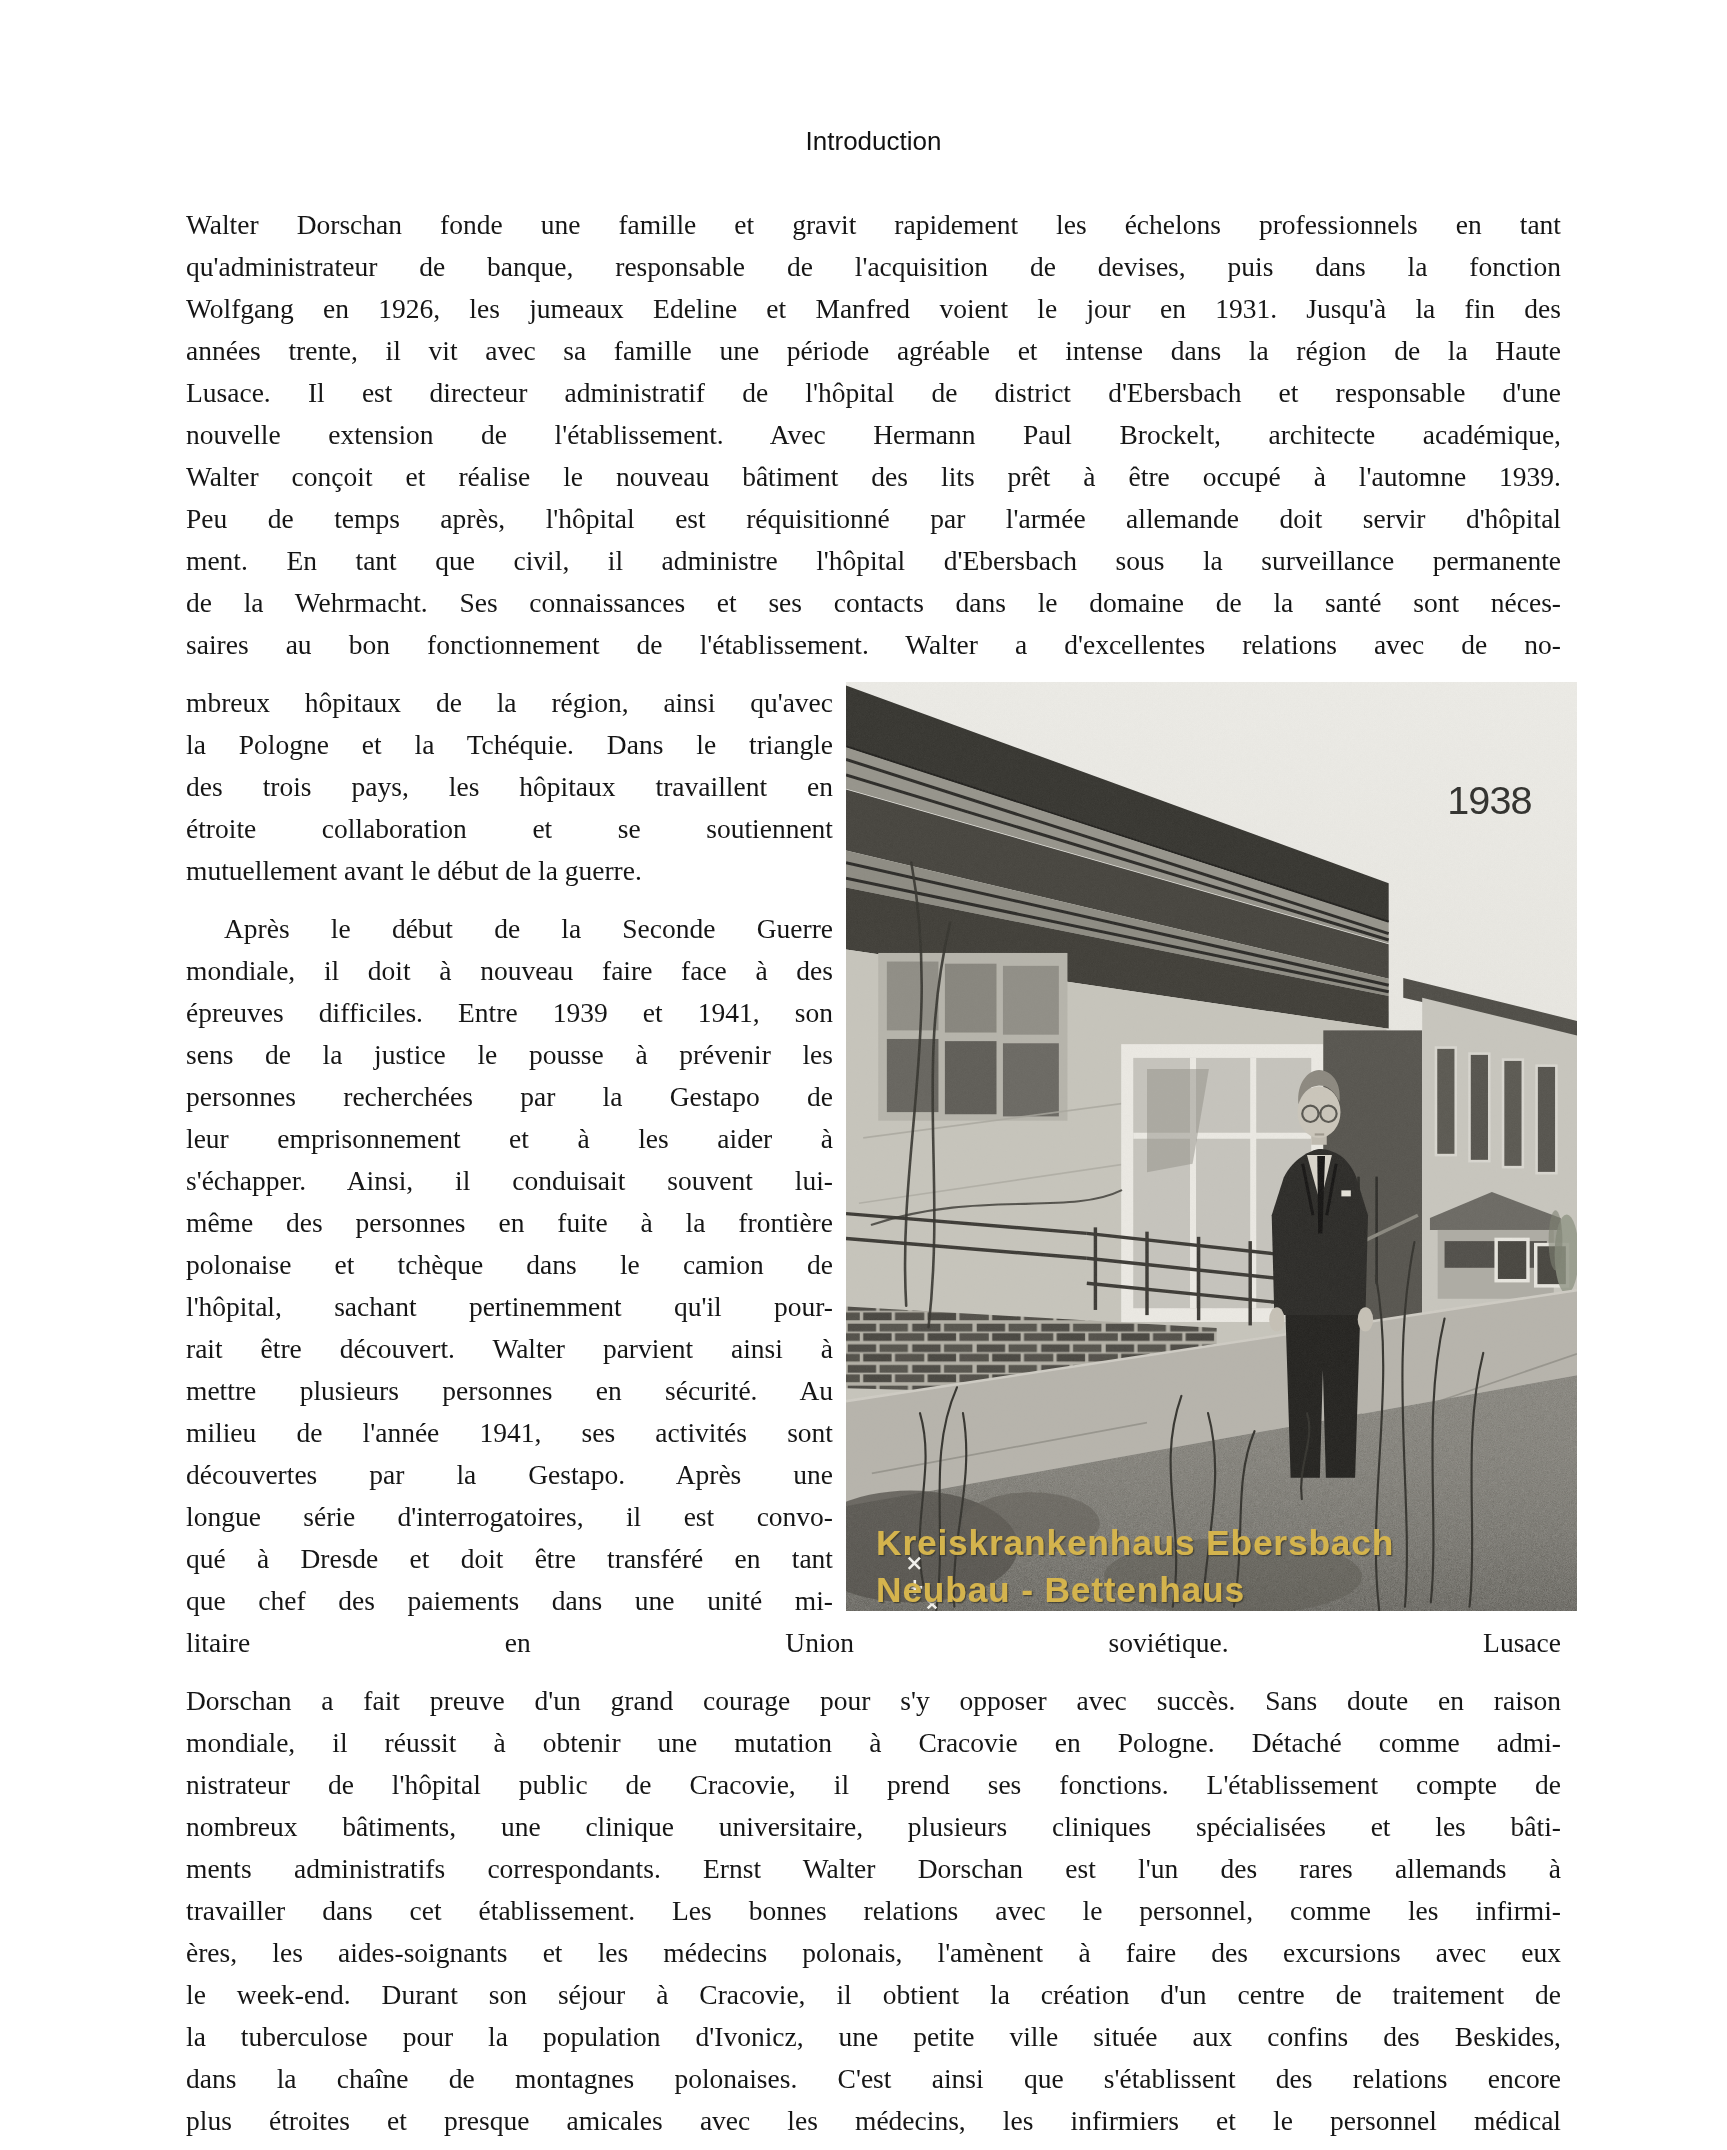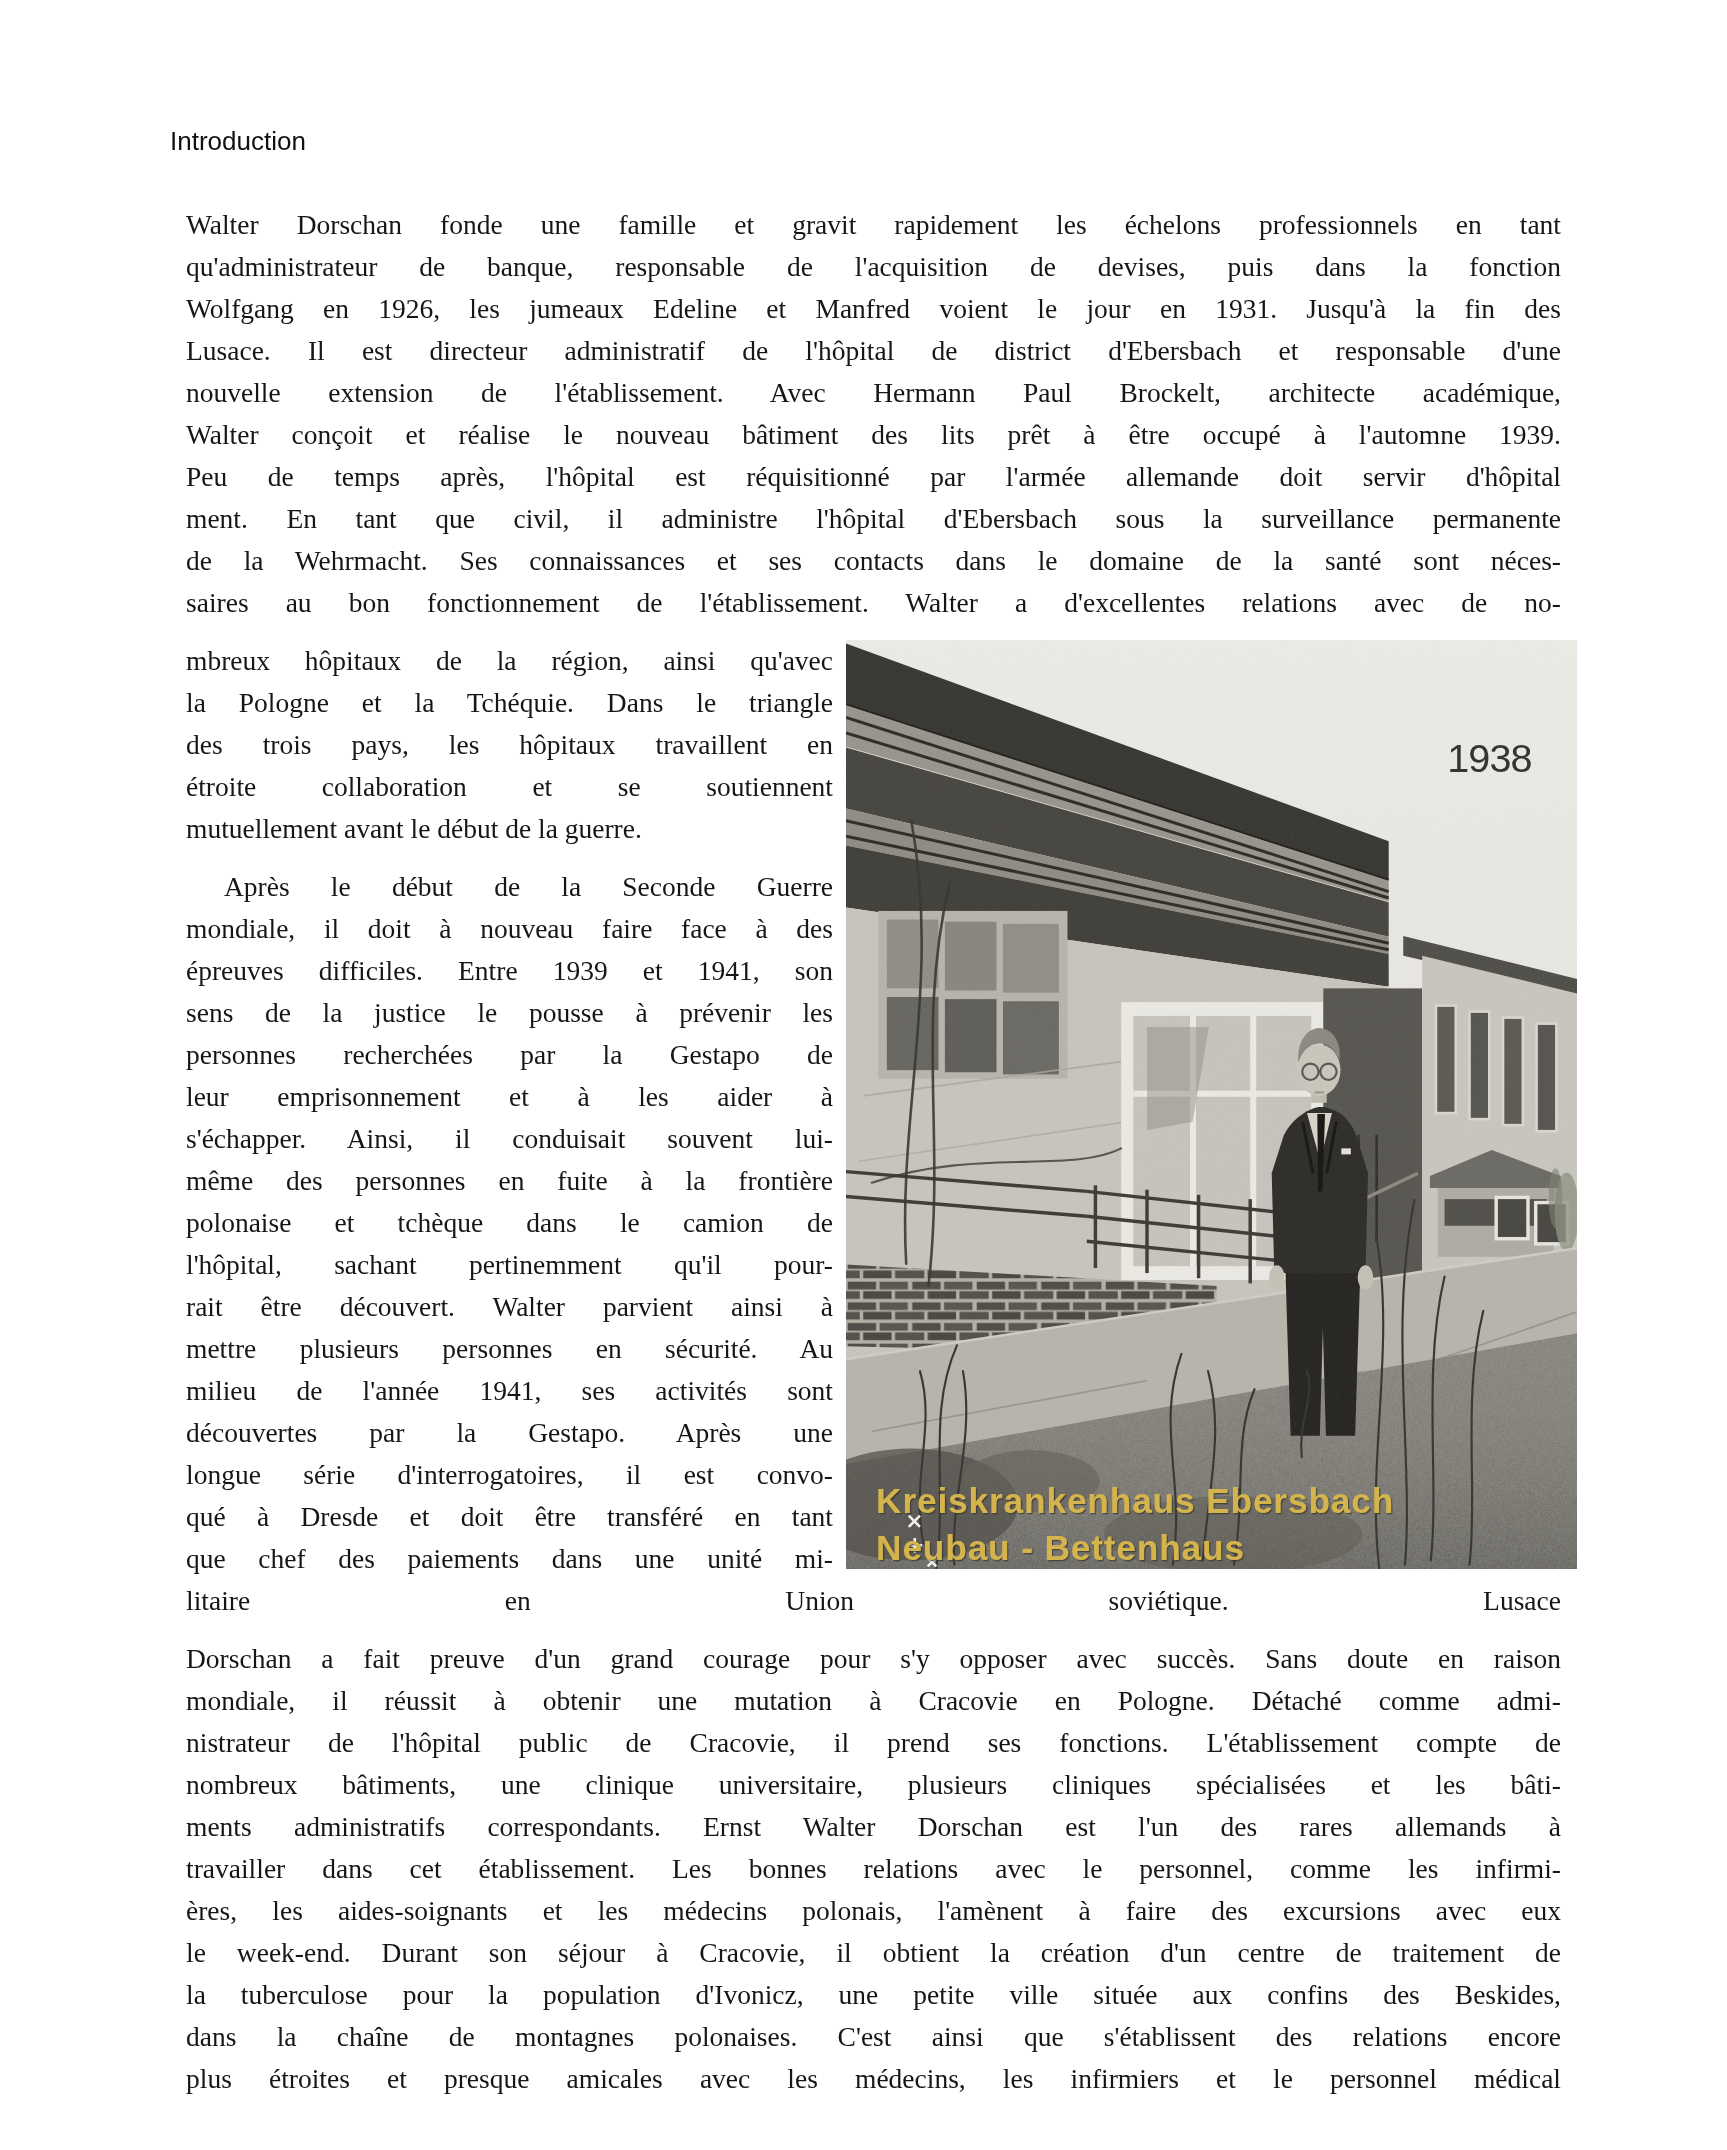--- a/index.html
+++ b/index.html
@@ -1,19 +1,19 @@
 <!DOCTYPE html>
 <html style="font-size:6.9px"><head>
 <meta charset="utf-8">
 <style>
   html,body{margin:0;padding:0;background:#ffffff;}
   .page{position:relative;width:1727px;height:2439px;background:#ffffff;color:#161616;
         font-family:"Liberation Serif","DejaVu Serif",serif;overflow:hidden;}
   .sans{font-family:"Liberation Sans","DejaVu Sans",sans-serif;}
-  .header{position:absolute;top:126px;left:170px;width:1407px;text-align:left;
+  .header{position:absolute;top:126px;left:170px;width:1407px;text-align:center;
           font-size:26px;line-height:31px;color:#121212;}
   .content{position:absolute;left:170px;top:188px;width:1407px;
            font-size:27.5px;line-height:42px;}
   .para{margin:16px;padding:0;}
   .line{height:42px;line-height:42px;text-align:justify;text-align-last:justify;}
   .line.plain{text-align:left;text-align-last:left;}
   .line.indent{text-indent:38px;}
   .photo-float{float:right;width:731px;height:929px;margin:0 0 10.3px 13px;
                background:#8b5cf6;}
   .photo-float svg{display:block;width:100%;height:100%;}
@@ -25,20 +25,21 @@
 <div class="page">
 
   <div class="header sans">Introduction</div>
 
   <div class="content">
 
     <div class="para">
         <div class="line">Walter Dorschan fonde une famille et gravit rapidement les échelons professionnels en tant</div>
         <div class="line">qu'administrateur de banque, responsable de l'acquisition de devises, puis dans la fonction</div>
         <div class="line">Wolfgang en 1926, les jumeaux Edeline et Manfred voient le jour en 1931. Jusqu'à la fin des</div>
+        <div class="line">années trente, il vit avec sa famille une période agréable et intense dans la région de la Haute</div>
         <div class="line">Lusace. Il est directeur administratif de l'hôpital de district d'Ebersbach et responsable d'une</div>
         <div class="line">nouvelle extension de l'établissement. Avec Hermann Paul Brockelt, architecte académique,</div>
         <div class="line">Walter conçoit et réalise le nouveau bâtiment des lits prêt à être occupé à l'automne 1939.</div>
         <div class="line">Peu de temps après, l'hôpital est réquisitionné par l'armée allemande doit servir d'hôpital</div>
         <div class="line">ment. En tant que civil, il administre l'hôpital d'Ebersbach sous la surveillance permanente</div>
         <div class="line">de la Wehrmacht. Ses connaissances et ses contacts dans le domaine de la santé sont néces-</div>
         <div class="line">saires au bon fonctionnement de l'établissement. Walter a d'excellentes relations avec de no-</div>
       </div>
 
     <figure class="photo-float">

